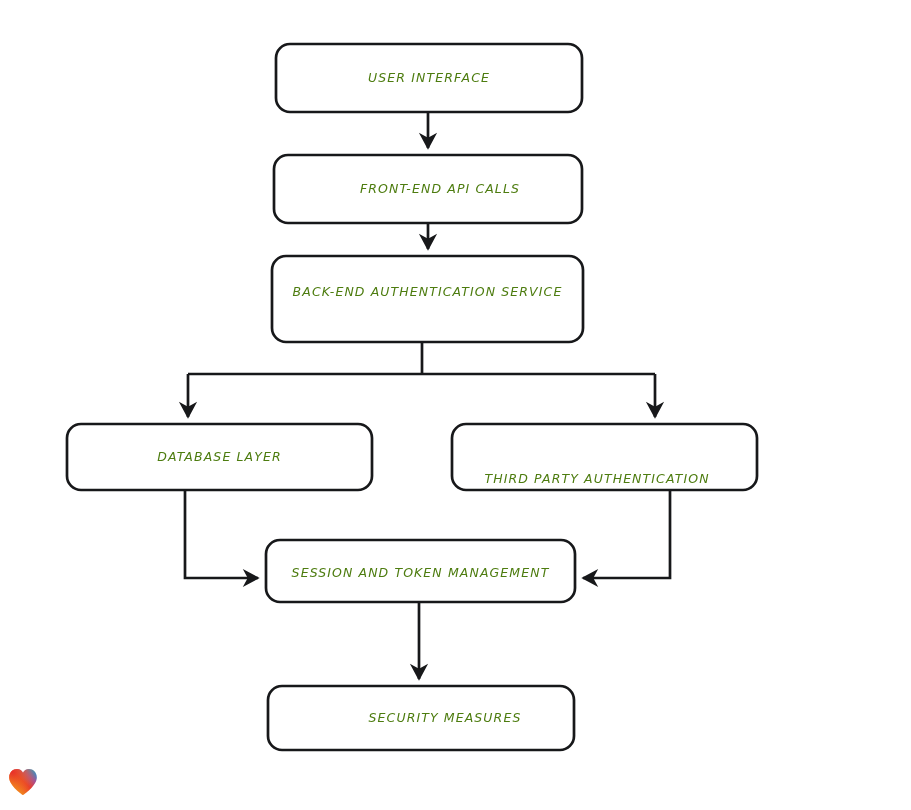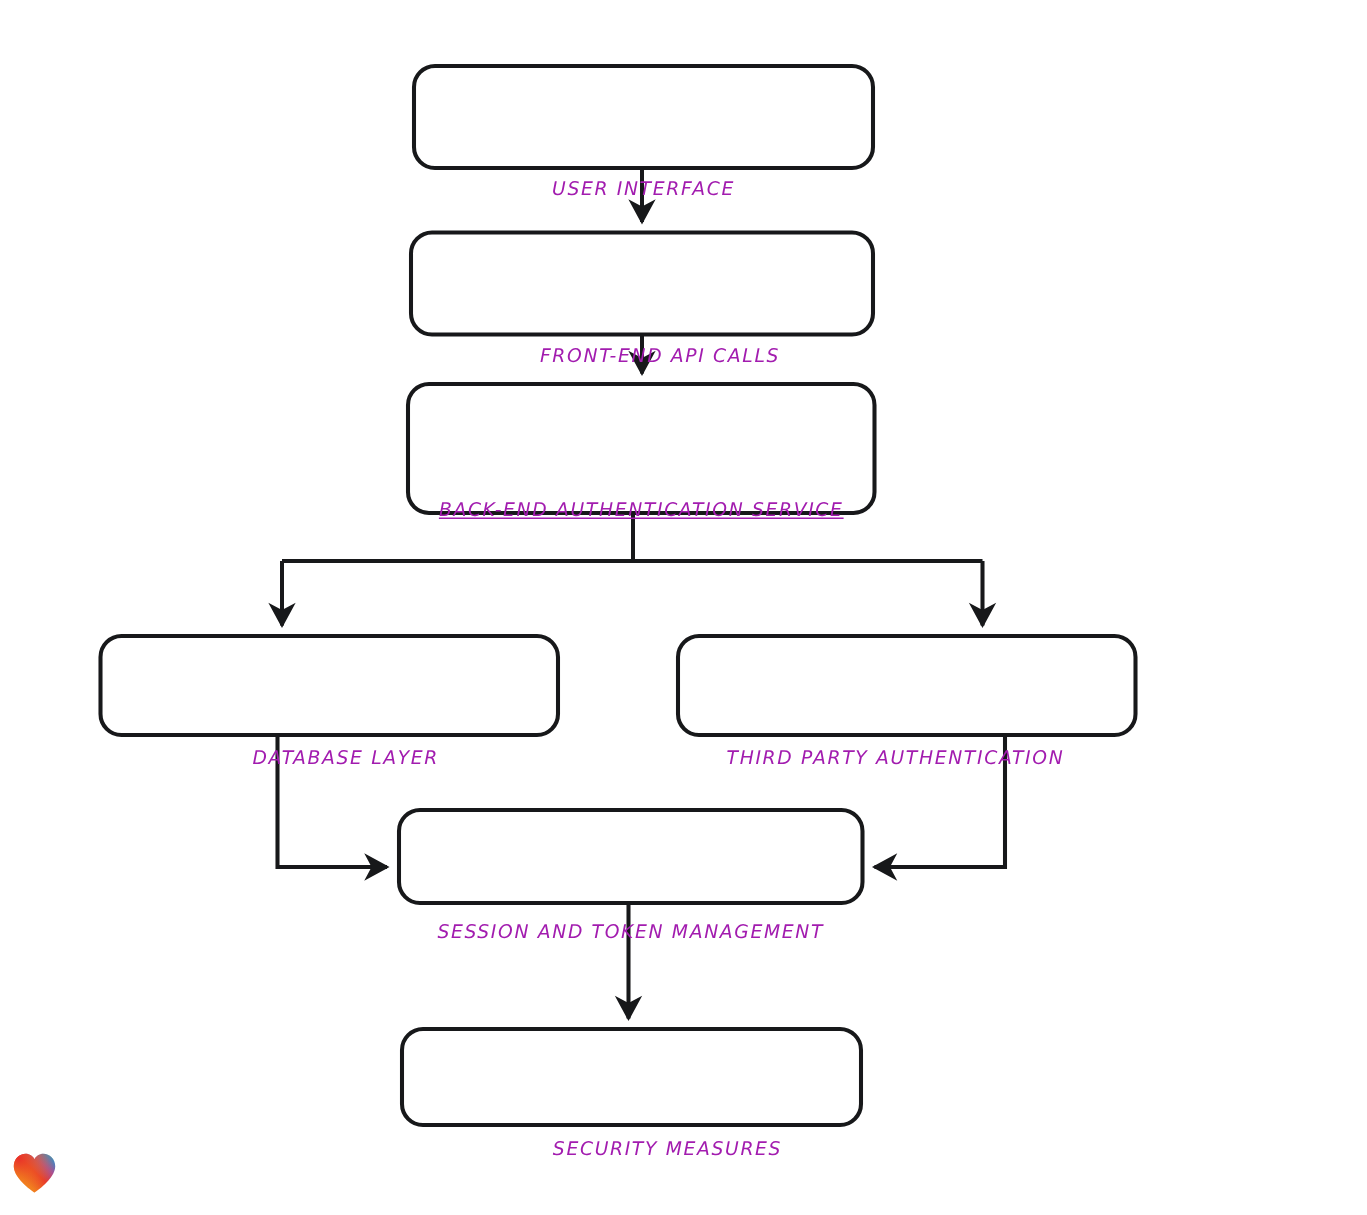--- a/index.html
+++ b/index.html
@@ -23,26 +23,25 @@
   }
   .node-label {
     position: absolute;
     display: flex;
     align-items: center;
     justify-content: center;
     text-align: center;
     font-family: "DejaVu Sans", sans-serif;
     font-size: 12.5px;
     letter-spacing: 1.1px;
-    color: #a21caf;
+    color: #4d7c0f;
     font-style: italic;
     text-transform: uppercase;
     line-height: 1.45;
     pointer-events: none;
-    margin-top: 48px;
     -webkit-font-smoothing: antialiased;
   }
   .heart-wrap {
     position: absolute;
     left: 8px;
     top: 768px;
     width: 30px;
     height: 28px;
   }
 </style>
@@ -95,25 +94,25 @@
     <path d="M 670 490 L 670 578 L 583 578" marker-end="url(#arrow)"></path>
 
     <path d="M 419 602 L 419 679" marker-end="url(#arrow)"></path>
   </g>
 </svg>
 
 <div class="node-label" style="left:276px; top:44px; width:306px; height:68px;">User Interface</div>
 
 <div class="node-label" style="left:274px; top:155px; width:332px; height:68px;">Front-End API Calls</div>
 
-<div class="node-label" style="left:282px; top:256px; width:291px; height:72px;text-decoration:underline;">Back-End Authentication Service</div>
+<div class="node-label" style="left:282px; top:256px; width:291px; height:72px;">Back-End Authentication Service</div>
 
-<div class="node-label" style="left:78px; top:424px; width:305px; height:66px;">Database Layer</div>
+<div class="node-label" style="left:67px; top:424px; width:305px; height:66px;">Database Layer</div>
 
-<div class="node-label" style="left:452px; top:424px; width:290px; height:66px;border-radius:13px;">Third Party Authentication</div>
+<div class="node-label" style="left:452px; top:446px; width:290px; height:66px;border-radius:13px;">Third Party Authentication</div>
 
 <div class="node-label" style="left:286px; top:540px; width:269px; height:66px;text-align:center;">Session and Token Management</div>
 
 <div class="node-label" style="left:268px; top:686px; width:354px; height:64px;">Security Measures</div>
 
 <div class="heart-wrap">
   <svg viewBox="0 0 32 30" width="30" height="28" xmlns="http://www.w3.org/2000/svg">
     <path d="M16 29 C 16 29 1.2 19.4 1.2 10.2 C 1.2 4.9 5.2 1.2 9.6 1.2
              C 12.6 1.2 14.9 2.9 16 5.1 C 17.1 2.9 19.4 1.2 22.4 1.2
              C 26.8 1.2 30.8 4.9 30.8 10.2 C 30.8 19.4 16 29 16 29 Z" fill="url(#heartGrad)"></path>

